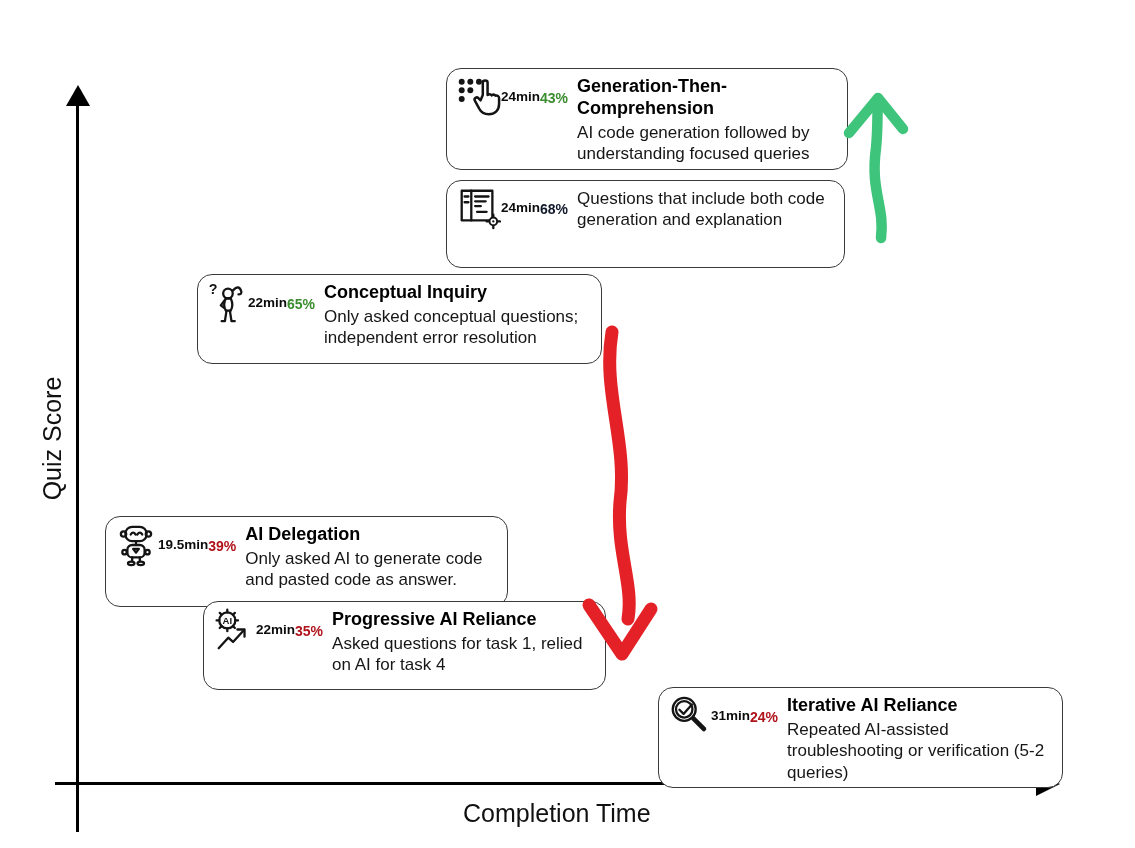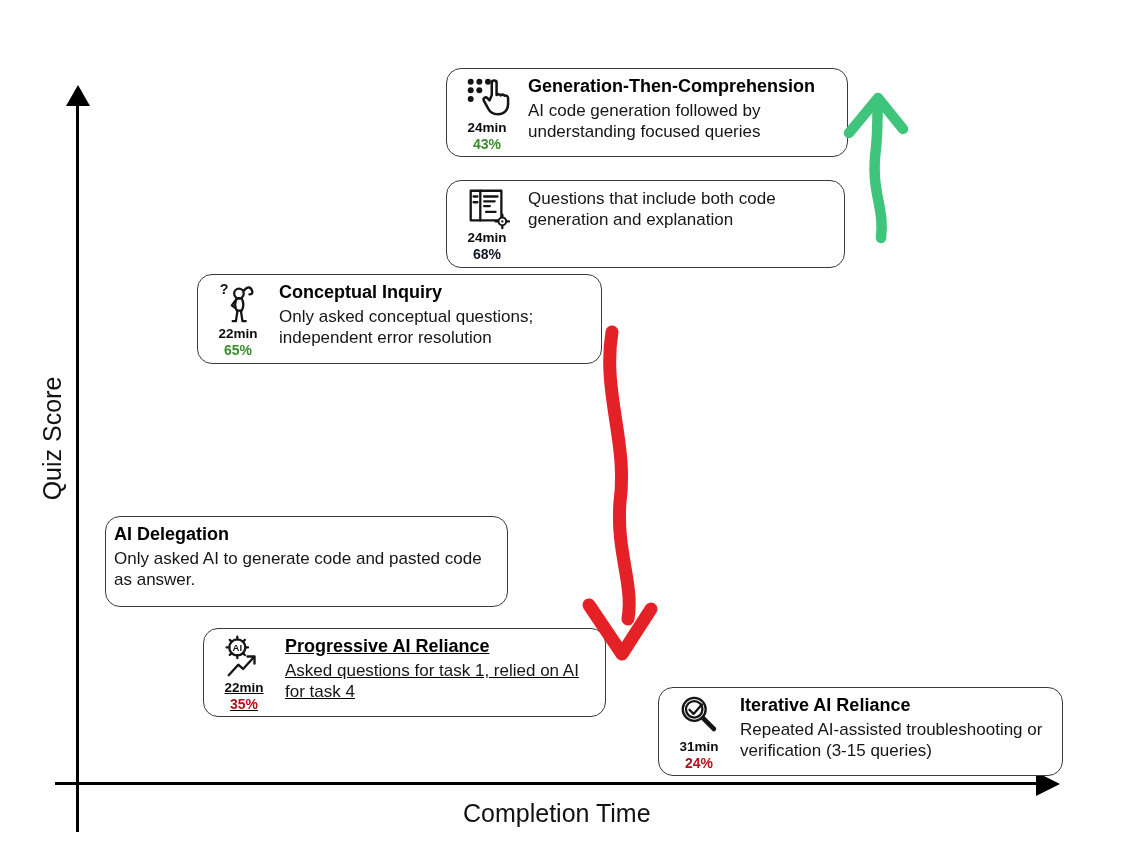--- a/index.html
+++ b/index.html
@@ -20,34 +20,34 @@
     border-left:24px solid #000; }
   .y-label { position:absolute; left:-28px; top:424px; width:160px; text-align:center;
     font-size:25px; transform:rotate(-90deg); color:#111; }
   .x-label { position:absolute; left:463px; top:799px; width:220px; 
     font-size:25px; color:#111; }
 
   
   .card { position:absolute; display:flex; gap:9px; background:#fff;
     border:1.7px solid #3a3a3a; border-radius:15px; padding:5px 10px 4px 8px;
     box-sizing:border-box; align-items:flex-start; }
-  .card-left { flex:0 0 64px; display:flex; flex-direction:column; align-items:center;
+  .card-left { flex:0 0 64px; display:flex; flex-direction:row; align-items:center;
     text-align:right; line-height:1.05; }
   .card-left svg { display:block; }
   .time { font-weight:bold; font-size:13.5px; color:#0c0c0c; white-space:nowrap; margin-top:1px; }
   .score { font-weight:bold; font-size:14px; margin-top:2px; }
   .card-right { flex:1 1 auto; }
   .card-title { font-weight:bold; font-size:18px; line-height:1.22; margin-top:2px; }
   .card-desc { font-size:17px; line-height:1.26; color:#161616; margin-top:2px; }
 
   .pos-0 { left:446px; top:68px;  width:402px; min-height:86px; }
   .pos-1 { left:446px; top:180px; width:399px; min-height:88px; }
   .pos-2 { left:197px; top:274px; width:405px; min-height:90px; }
   .pos-3 { left:105px; top:516px; width:403px; min-height:91px; }
-  .pos-4 { left:203px; top:628px; width:403px; min-height:89px;text-decoration:underline; }
+  .pos-4 { left:203px; top:601px; width:403px; min-height:89px; }
   .pos-5 { left:658px; top:687px; width:405px; min-height:86px; }
 
   .icon-stroke { stroke:#141414; fill:none; stroke-width:2.4; stroke-linecap:round; stroke-linejoin:round; }
   .icon-fill { fill:#141414; }
 
   .annot { position:absolute; }
 </style>
 </head>
 <body>
 
@@ -112,20 +112,38 @@
       <span class="time">22min</span>
       <span class="score" style="color: rgb(58, 140, 46);">65%</span>
     </div>
     <div class="card-right">
       <div class="card-title">Conceptual Inquiry</div>
       <div class="card-desc">Only asked conceptual questions; independent error resolution</div>
     </div>
   </div>
 
   <div class="card pos-3">
+    <div class="card-left">
+      <svg width="44" height="46" viewBox="0 0 46 46">
+        <rect class="icon-stroke" x="12" y="4" width="22" height="15" rx="7"></rect>
+        <circle class="icon-stroke" cx="10" cy="11.5" r="2.8" stroke-width="2.1"></circle>
+        <circle class="icon-stroke" cx="36" cy="11.5" r="2.8" stroke-width="2.1"></circle>
+        <path class="icon-stroke" d="M17.5,12 q2.5,-4 5,0 M24.5,12 q2.5,-4 5,0" stroke-width="2.1"></path>
+        <line class="icon-stroke" x1="23" y1="19" x2="23" y2="23"></line>
+        <rect class="icon-stroke" x="14" y="23" width="18" height="13" rx="5"></rect>
+        <path class="icon-stroke" d="M20,27 h6 l-3,4 z" stroke-width="1.9"></path>
+        <circle class="icon-stroke" cx="11" cy="30.5" r="2.3" stroke-width="2"></circle>
+        <circle class="icon-stroke" cx="35" cy="30.5" r="2.3" stroke-width="2"></circle>
+        <path class="icon-stroke" d="M19,36 v4 M27,36 v4"></path>
+        <ellipse class="icon-stroke" cx="18" cy="42.2" rx="3.4" ry="1.8" stroke-width="2"></ellipse>
+        <ellipse class="icon-stroke" cx="28" cy="42.2" rx="3.4" ry="1.8" stroke-width="2"></ellipse>
+      </svg>
+      <span class="time">19.5min</span>
+      <span class="score" style="color: rgb(176, 18, 26);">39%</span>
+    </div>
     <div class="card-right">
       <div class="card-title">AI Delegation</div>
       <div class="card-desc">Only asked AI to generate code and pasted code as answer.</div>
     </div>
   </div>
 
   <div class="card pos-4">
     <div class="card-left">
       <svg width="44" height="46" viewBox="0 0 46 46">
         <circle class="icon-stroke" cx="16" cy="13" r="8.4"></circle>
@@ -149,21 +167,21 @@
         <circle class="icon-stroke" cx="18" cy="16" r="12"></circle>
         <circle class="icon-stroke" cx="18" cy="16" r="8.6" stroke-width="1.6"></circle>
         <path class="icon-stroke" d="M13,16.5 l4.3,4.3 L26,11" stroke-width="2.6"></path>
         <path d="M27.5,25.5 L38.5,36.5" stroke="#141414" stroke-width="5" stroke-linecap="round" fill="none"></path>
       </svg>
       <span class="time">31min</span>
       <span class="score" style="color: rgb(176, 18, 26);">24%</span>
     </div>
     <div class="card-right">
       <div class="card-title">Iterative AI Reliance</div>
-      <div class="card-desc">Repeated AI-assisted troubleshooting or verification (3-15 queries)</div>
+      <div class="card-desc">Repeated AI-assisted troubleshooting or verification (5-2 queries)</div>
     </div>
   </div>
 
   <svg class="annot" style="left:836px; top:86px;" width="84" height="162" viewBox="0 0 84 162">
     <path d="M45,152 C49,120 34,106 40,62 C42,42 41,30 42,16" fill="none" stroke-width="10.5" stroke-linecap="round" stroke-linejoin="round" style="stroke: rgb(62, 196, 123);"></path>
     <path d="M13,47 L42,12 L67,43" fill="none" stroke-width="10.5" stroke-linecap="round" stroke-linejoin="round" style="stroke: rgb(62, 196, 123);"></path>
   </svg>
 
   <svg class="annot" style="left:572px; top:322px;" width="100" height="345" viewBox="0 0 100 345">
     <path d="M40,10 C30,70 56,120 48,180 C44,230 62,262 56,297" fill="none" stroke-width="13" stroke-linecap="round" stroke-linejoin="round" style="stroke: rgb(227, 33, 39);"></path>

